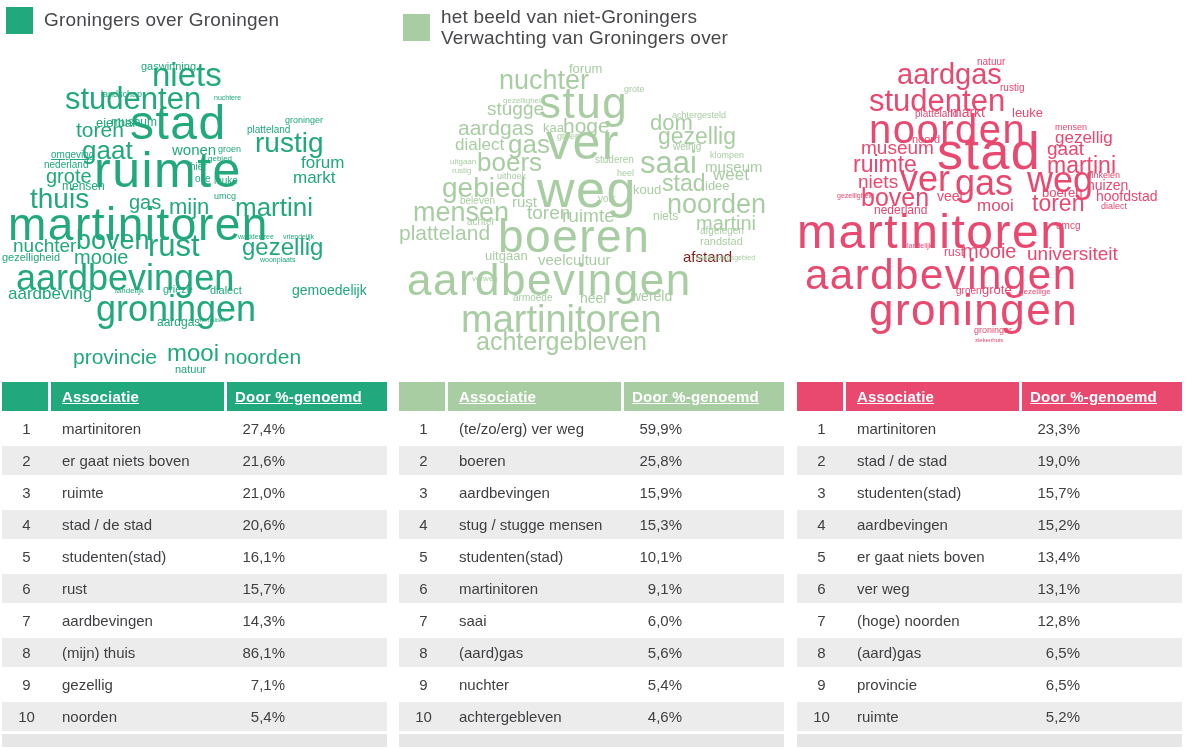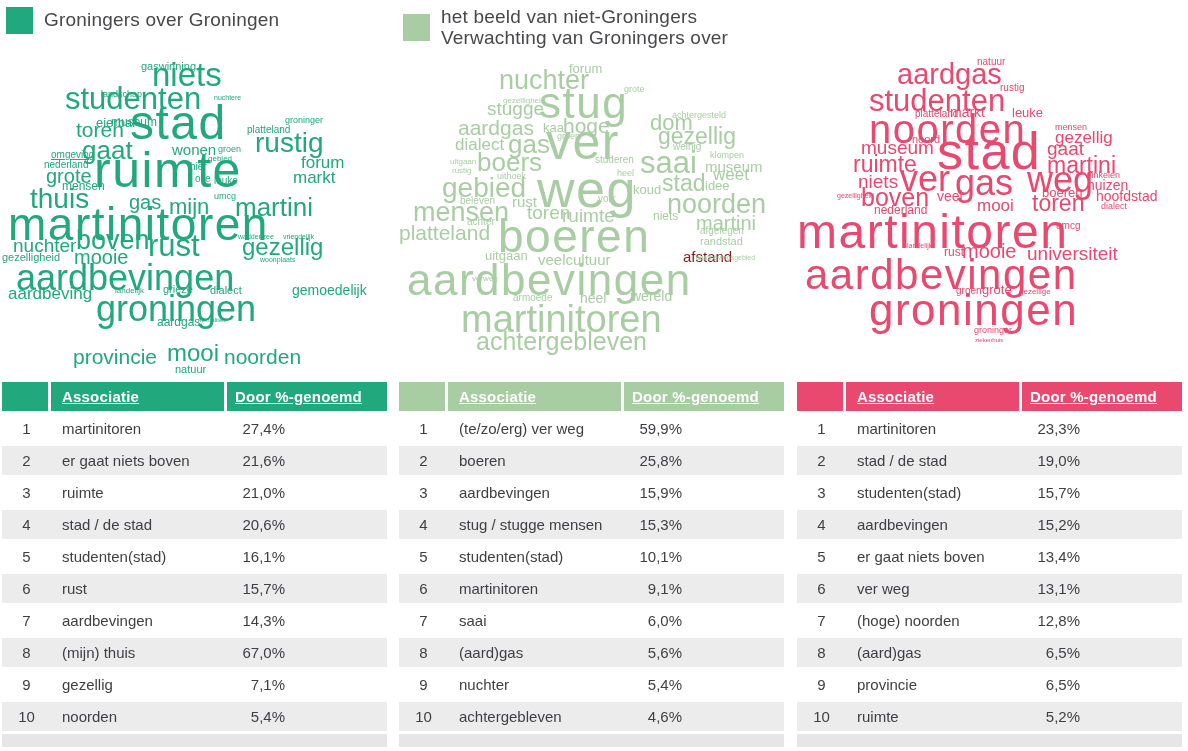--- a/index.html
+++ b/index.html
@@ -134,21 +134,21 @@
           <span class="value">15,7%</span>
         </div>
         <div class="row">
           <span class="rank">7</span>
           <span class="label">aardbevingen</span>
           <span class="value">14,3%</span>
         </div>
         <div class="row">
           <span class="rank">8</span>
           <span class="label">(mijn) thuis</span>
-          <span class="value">67,0%</span>
+          <span class="value">86,1%</span>
         </div>
         <div class="row">
           <span class="rank">9</span>
           <span class="label">gezellig</span>
           <span class="value">7,1%</span>
         </div>
         <div class="row">
           <span class="rank">10</span>
           <span class="label">noorden</span>
           <span class="value">5,4%</span>

